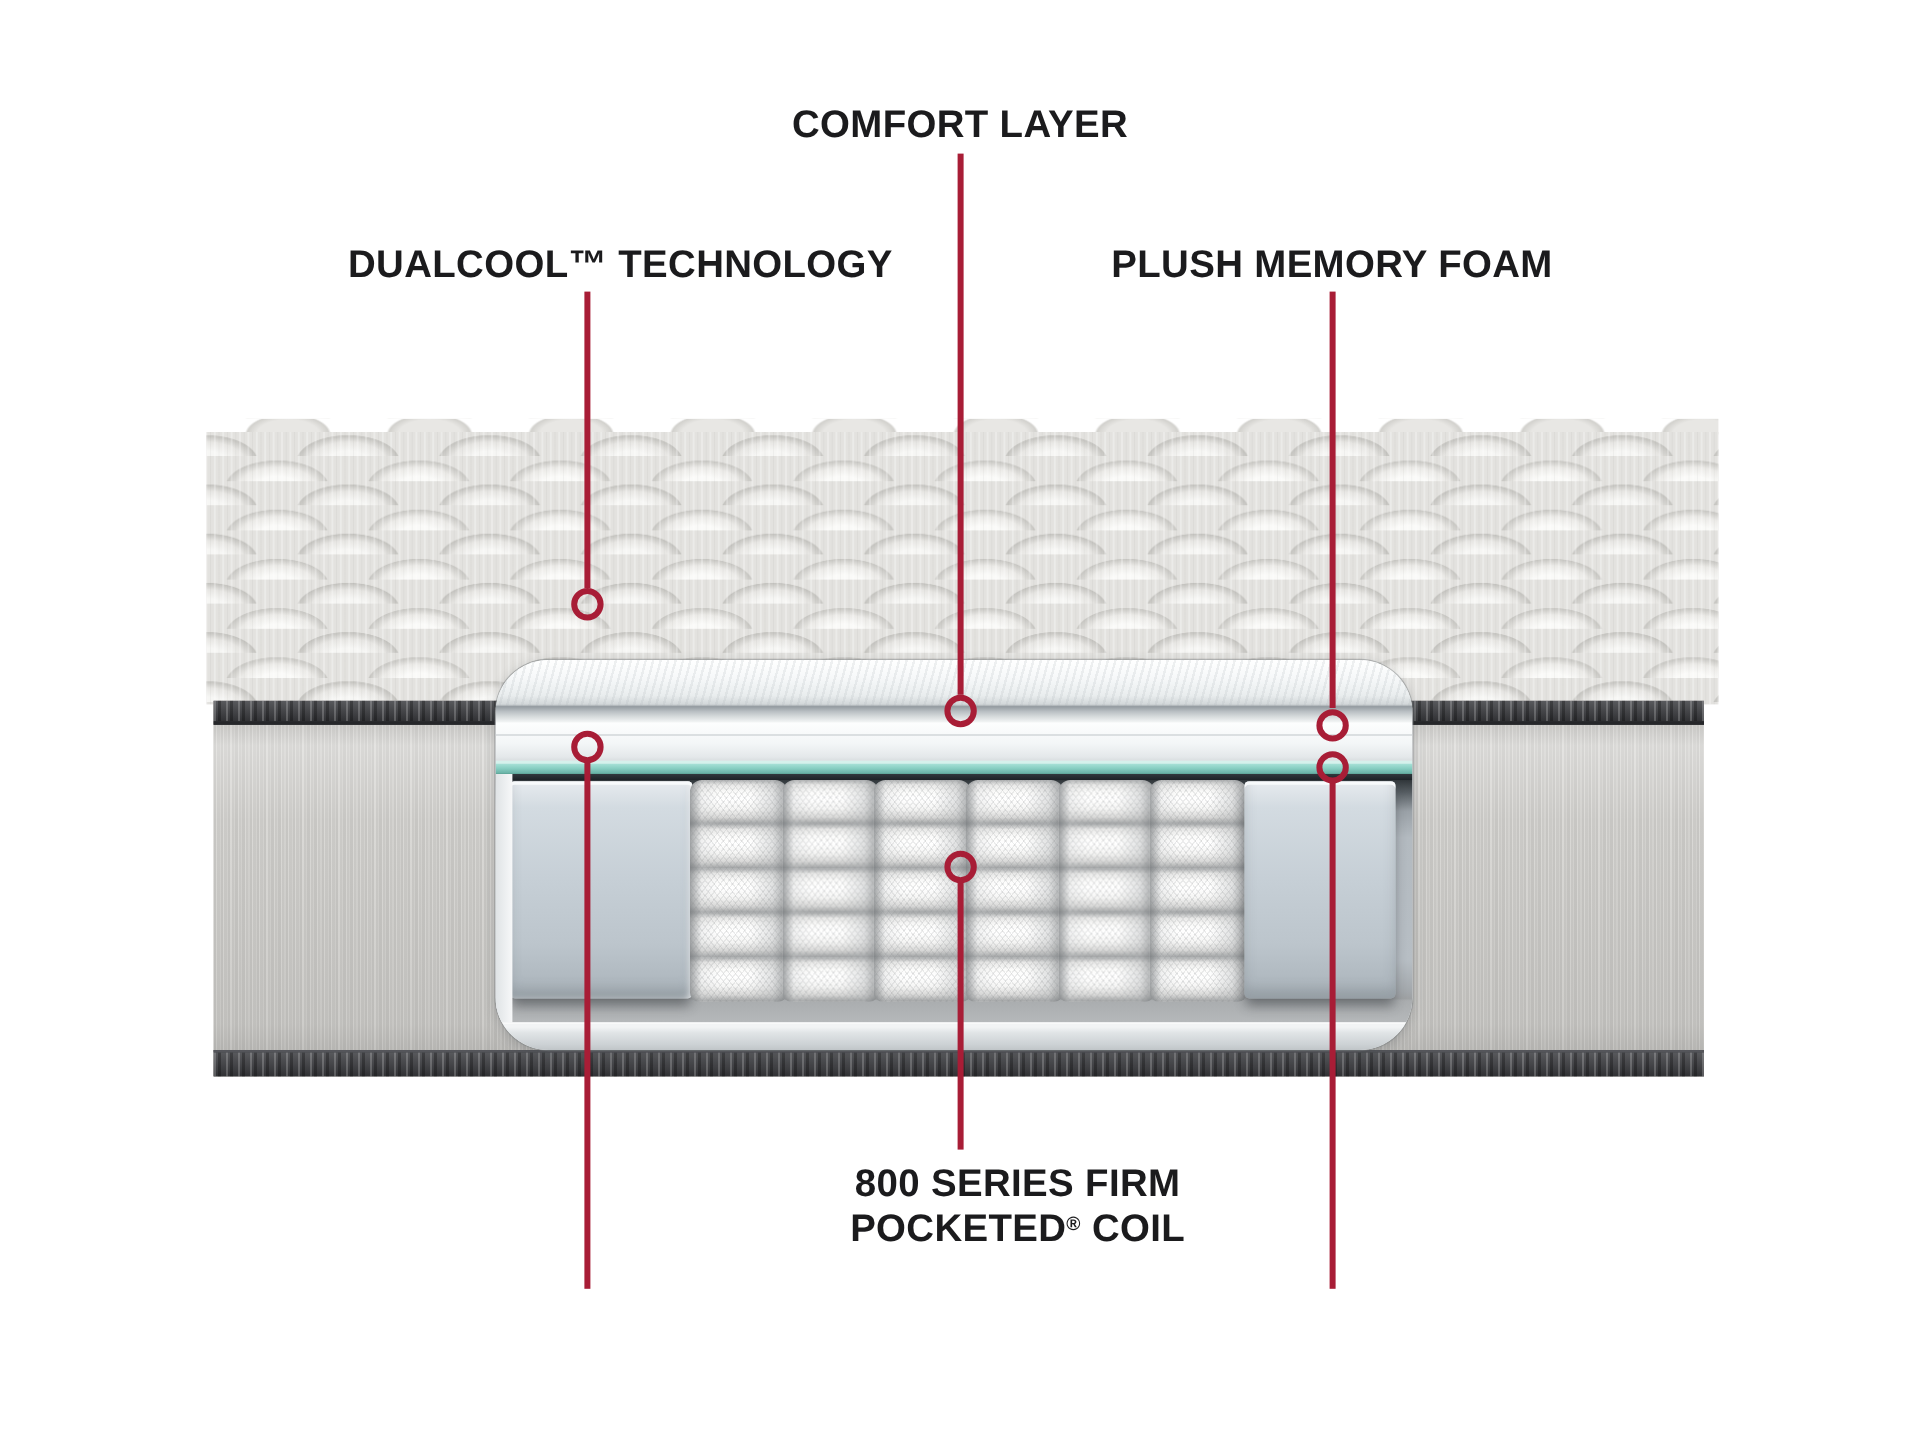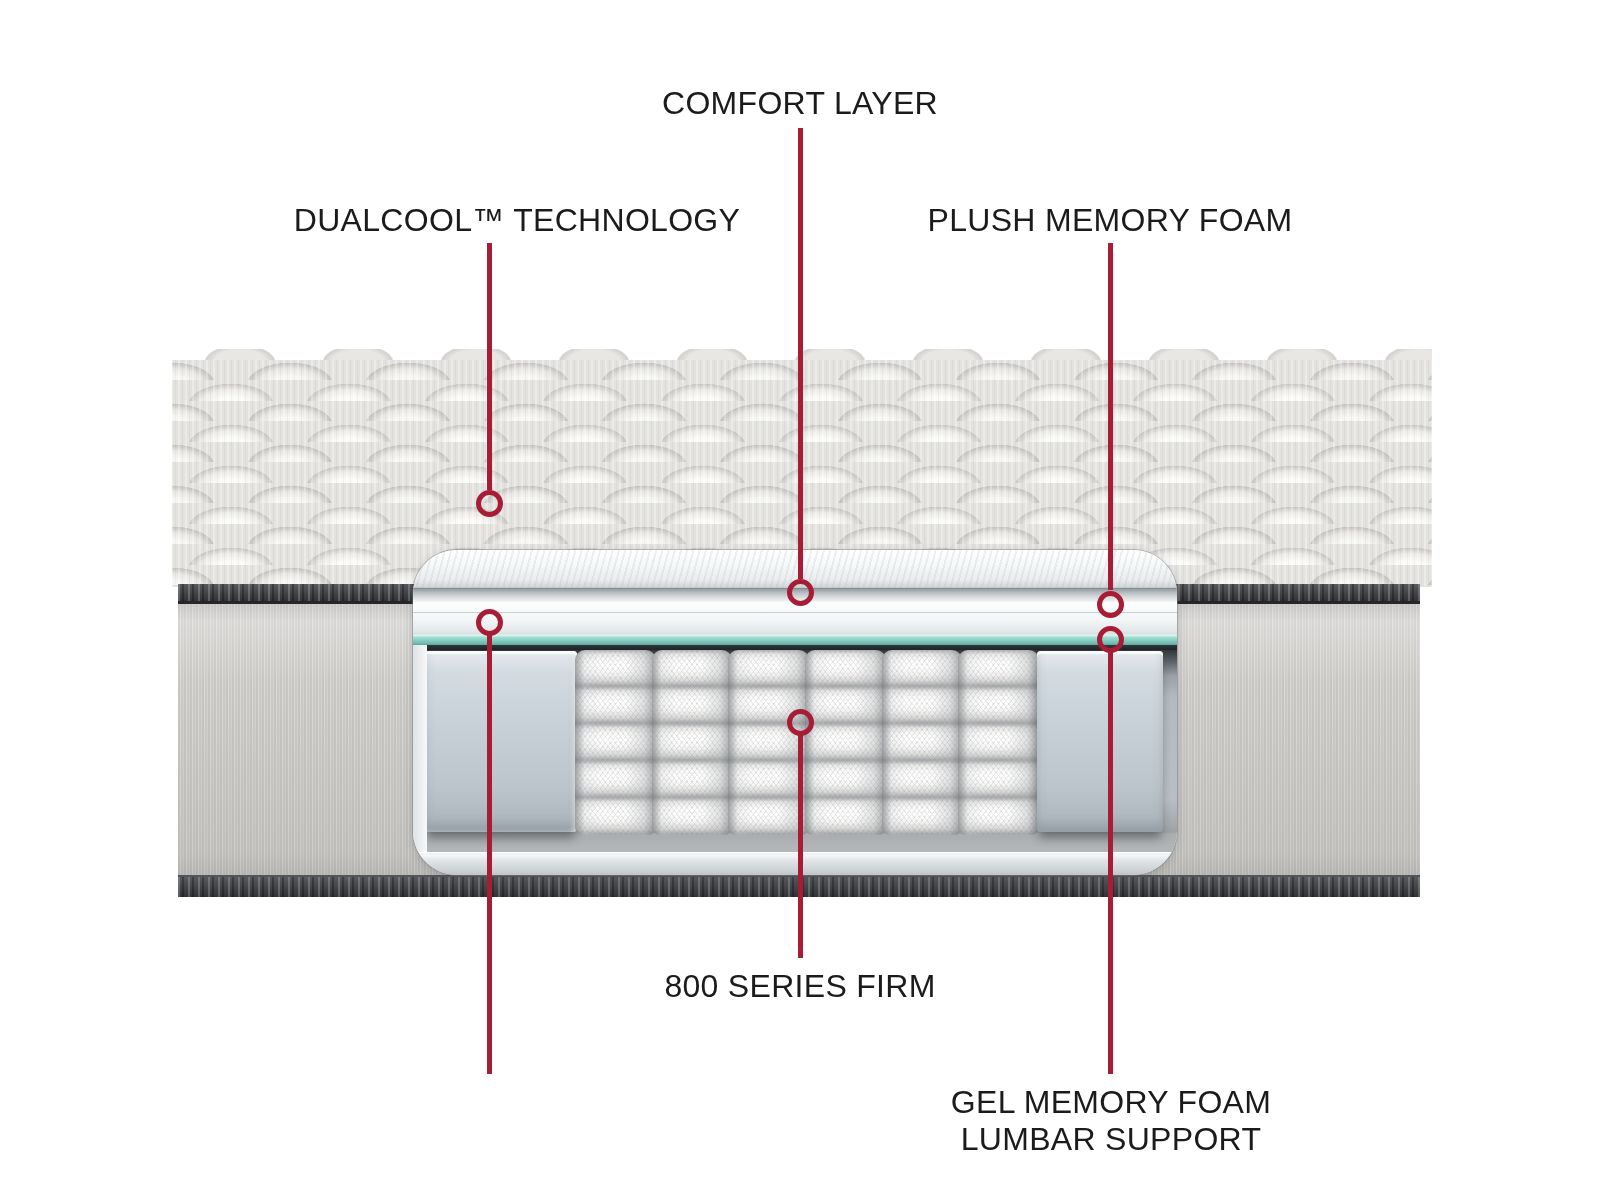--- a/index.html
+++ b/index.html
@@ -93,21 +93,21 @@
     background:linear-gradient(180deg,#f2f4f5 0 3px,#e0e4e6 35%,#ccd1d4 80%,#c0c5c8);
   }
   
   .co-line{position:absolute;width:5px;background:var(--red);z-index:20;}
   .co-ring{
     position:absolute;width:17px;height:17px;border:5px solid var(--red);border-radius:50%;
     background:transparent;z-index:21;
   }
   .co-label{
     position:absolute;transform:translateX(-50%);z-index:22;
-    font-weight:400;font-size:32px;line-height:37px;color:var(--ink);
+    font-weight:700;font-size:32px;line-height:37px;color:var(--ink);
     white-space:nowrap;text-align:center;letter-spacing:.3px;
   }
   .co-label sup.reg{font-size:16px;line-height:0;vertical-align:9px;}
 </style>
 </head>
 <body>
 
 <div class="stage">
 
   <div class="quilt-bumps"></div>
@@ -154,23 +154,20 @@
   <div class="co-ring" style="left:786.5px;top:708.5px;"></div>
   <div class="co-ring" style="left:475.5px;top:608.5px;"></div>
   <div class="co-ring" style="left:1096.5px;top:625.5px;"></div>
 
   <div class="co-label" style="left:800px;top:85px;">COMFORT LAYER</div>
 
   <div class="co-label" style="left:517px;top:202px;">DUALCOOL™ TECHNOLOGY</div>
 
   <div class="co-label" style="left:1110px;top:202px;">PLUSH MEMORY FOAM</div>
 
-  <div class="co-label" style="left:800px;top:968px;">
+  <div class="co-label" style="left:848px;top:968px;">
     <div>800 SERIES FIRM</div>
+    <div><span>POCKETED</span><sup class="reg">®</sup><span> COIL</span></div>
   </div>
 
 
-  <div class="co-label" style="left:1111px;top:1084px;">
-    <div>GEL MEMORY FOAM</div>
-    <div>LUMBAR SUPPORT</div>
-  </div>
 
 </div>
 
 </body></html>

